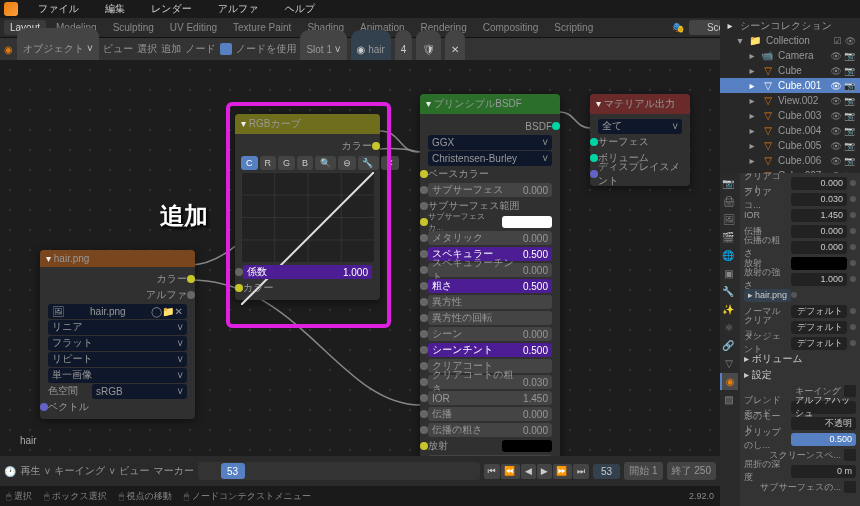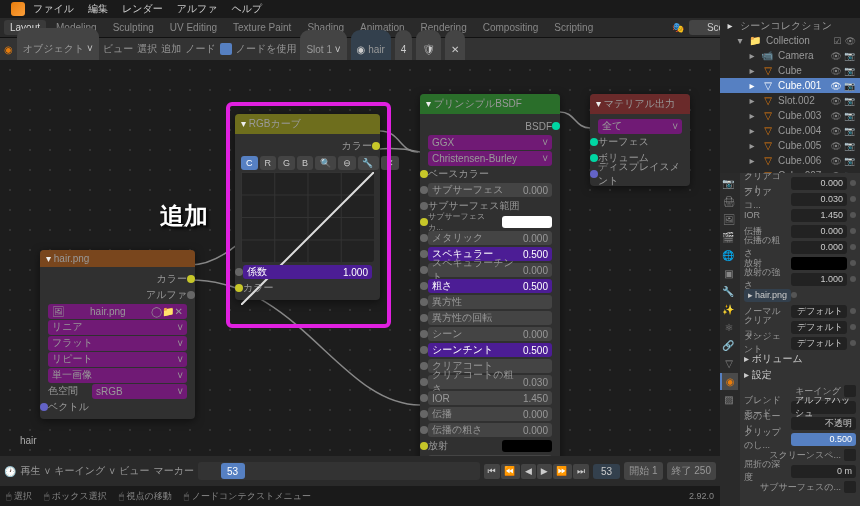--- a/index.html
+++ b/index.html
@@ -1,38 +1,38 @@
 <!DOCTYPE html>
 <html><head>
 <meta charset="utf-8">
 <style>
 *{margin:0;padding:0;box-sizing:border-box;font-family:sans-serif;font-size:10px;color:#999}
 body{width:860px;height:506px;background:#232323;overflow:hidden;position:relative}
-.menubar{height:18px;background:#1a1a1a;display:flex;align-items:center;padding:0 11px;gap:2px}
+.menubar{height:18px;background:#1a1a1a;display:flex;align-items:center;padding:0 4px;gap:14px}
 .menubar span{color:#ccc;padding:2px 6px}
 .blender-logo{width:14px;height:14px;background:linear-gradient(135deg,#e87d0d,#fc9f3a);border-radius:3px}
 .tabbar{height:20px;background:#2a2a2a;display:flex;align-items:center;padding:0 4px;gap:4px;border-bottom:1px solid #111}
 .tab{padding:2px 6px;color:#888}
 .tab.active{background:#3a3a3a;color:#ddd;border-radius:3px}
 .scene-field{background:#444;padding:2px 18px;border-radius:3px;color:#ccc}
 .hdr2{height:22px;background:#333;display:flex;align-items:center;padding:0 4px;gap:4px}
 .hdr-btn{background:#444;padding:14px 6px;border-radius:9px;color:#ccc}
 .checkbox{width:12px;height:12px;background:#5680c2;border-radius:2px;display:inline-block}
 .main{position:absolute;top:60px;left:0;right:140px;bottom:50px;background:#1d1d1d;background-image:radial-gradient(circle,#333 1px,transparent 1px);background-size:20px 20px}
 .node{position:absolute;background:#303030;border-radius:4px;box-shadow:0 2px 8px rgba(0,0,0,.5)}
 .node-hdr{padding:3px 6px;border-radius:4px 4px 0 0;color:#eee;font-weight:500}
 .node-body{padding:4px}
 .node-row{display:flex;align-items:center;padding:2px 4px;gap:4px;position:relative;height:16px}
 .socket{width:8px;height:8px;border-radius:50%;position:absolute}
 .sock-l{left:-4px}.sock-r{right:-4px}
 .sock-y{background:#c7c729}.sock-gy{background:#666}.sock-gn{background:#00d6a3}
 .prop-field{background:#444;border-radius:3px;padding:1px 4px;display:flex;justify-content:space-between;flex:1;height:14px;align-items:center}
 .prop-field.blue{background:#4c1d95;color:#fff}
 .prop-field.blue span{color:#fff}
-.drop{background:#701a75;border-radius:3px;padding:2px 4px;display:flex;justify-content:space-between;align-items:center;flex:1;height:15px}
+.drop{background:#0f172a;border-radius:3px;padding:2px 4px;display:flex;justify-content:space-between;align-items:center;flex:1;height:15px}
 .black-sw{width:50px;height:12px;background:#000;border-radius:3px}
 .white-sw{width:50px;height:12px;background:#fff;border-radius:3px}
 .link{position:absolute;pointer-events:none}
 .link path{stroke:#888;stroke-width:1.5;fill:none}
 .highlight{position:absolute;border:4px solid #e020e0;border-radius:6px;pointer-events:none}
 .anno{position:absolute;color:#fff;font-size:24px;font-weight:bold;text-shadow:2px 2px 3px #000}
 .sidebar{position:absolute;top:18px;right:0;width:140px;bottom:0;background:#2a2a2a;display:flex;flex-direction:column}
 .outliner{height:155px;background:#282828;overflow:hidden}
 .out-row{display:flex;align-items:center;padding:1px 4px;gap:4px;height:15px}
 .out-row.sel{background:#5680c2}
@@ -439,21 +439,21 @@
           <span class="out-ico ico-mesh">▽</span>
           <span>Cube.001</span>
           <span class="out-vis">
             <span>👁</span>
             <span>📷</span>
           </span>
         </div>
         <div class="out-row" style="padding-left: 26px;">
           <span class="out-ico">▸</span>
           <span class="out-ico ico-mesh">▽</span>
-          <span>Slot.002</span>
+          <span>View.002</span>
           <span class="out-vis">
             <span>👁</span>
             <span>📷</span>
           </span>
         </div>
         <div class="out-row" style="padding-left: 26px;">
           <span class="out-ico">▸</span>
           <span class="out-ico ico-mesh">▽</span>
           <span>Cube.003</span>
           <span class="out-vis">

